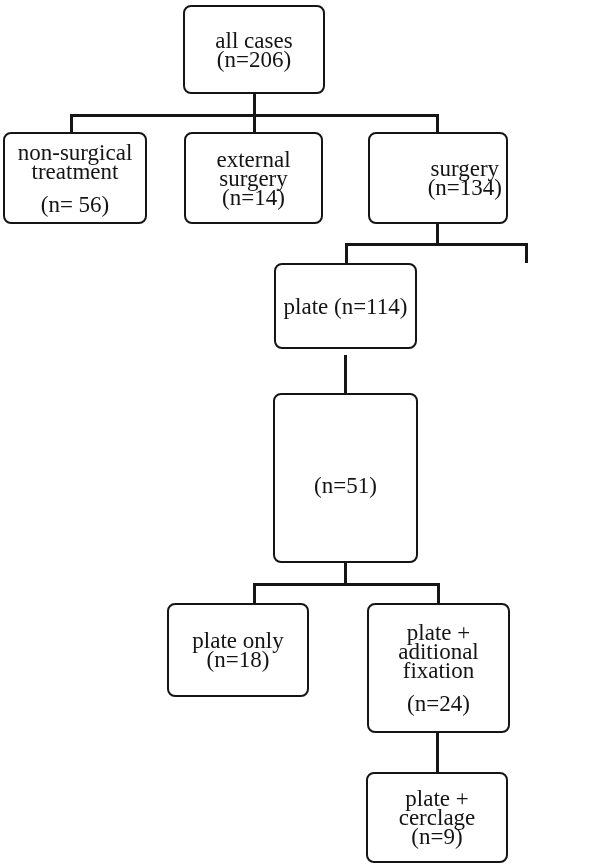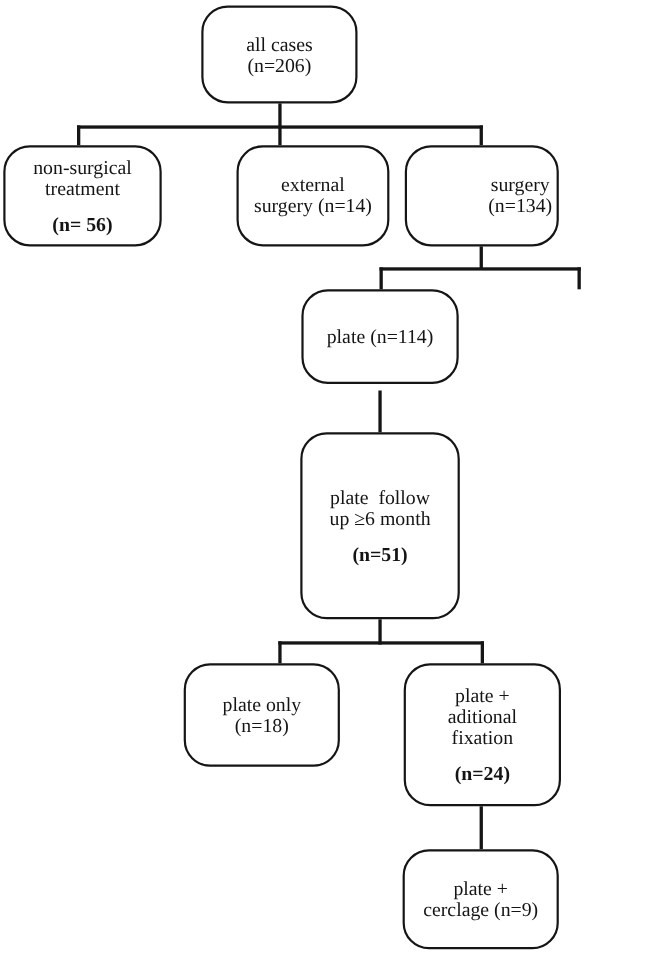--- a/index.html
+++ b/index.html
@@ -10,32 +10,32 @@
     background: #ffffff;
     font-family: "Liberation Serif", "DejaVu Serif", serif;
     color: #141414;
     overflow: hidden;
   }
   .node {
     position: absolute;
     box-sizing: border-box;
     background: #ffffff;
     border: 2.6px solid #151515;
-    border-radius: 24px;
+    border-radius: 8px;
     display: flex;
     flex-direction: column;
     align-items: center;
     justify-content: center;
     text-align: center;
-    font-size: 18px;
+    font-size: 23px;
     line-height: 19px;
     padding: 0 4px;
   }
   .node-text { white-space: pre-wrap; }
-  .count { margin-top: 14px; font-weight: bold; }
+  .count { margin-top: 14px; }
   .line { position: absolute; background: #151515; }
 </style>
 </head>
 <body>
 
 <div class="canvas">
 
   <div class="line" style="left:253px; top:94px; width:3px; height:38px;"></div>
   <div class="line" style="left:70px; top:114px; width:369px; height:3px;"></div>
   <div class="line" style="left:70px; top:114px; width:3px; height:18px;"></div>
@@ -59,38 +59,36 @@
     <div class="node-text">all cases
 (n=206)</div>
   </div>
 
   <div class="node" style="left:3px; top:132px; width:144px; height:92px;">
     <div class="node-text">non-surgical
 treatment</div>
     <div class="node-text count">(n= 56)</div>
   </div>
 
-  <div class="node" style="left:184px; top:132px; width:139px; height:92px;margin-left:31px;">
+  <div class="node" style="left:184px; top:132px; width:139px; height:92px;">
     <div class="node-text">external
 surgery (n=14)</div>
   </div>
 
   <div class="node" style="left:368px; top:132px; width:140px; height:92px;align-items:flex-end;">
     <div class="node-text">surgery
 (n=134)</div>
   </div>
 
   <div class="node" style="left:274px; top:263px; width:143px; height:86px;">
     <div class="node-text">plate (n=114)</div>
   </div>
 
 
   <div class="node" style="left:273px; top:393px; width:145px; height:170px;">
-    <div class="node-text">plate  follow
-up ≥6 month</div>
     <div class="node-text count">(n=51)</div>
   </div>
 
   <div class="node" style="left:167px; top:603px; width:142px; height:94px;">
     <div class="node-text">plate only
 (n=18)</div>
   </div>
 
   <div class="node" style="left:367px; top:603px; width:143px; height:130px;">
     <div class="node-text">plate +

